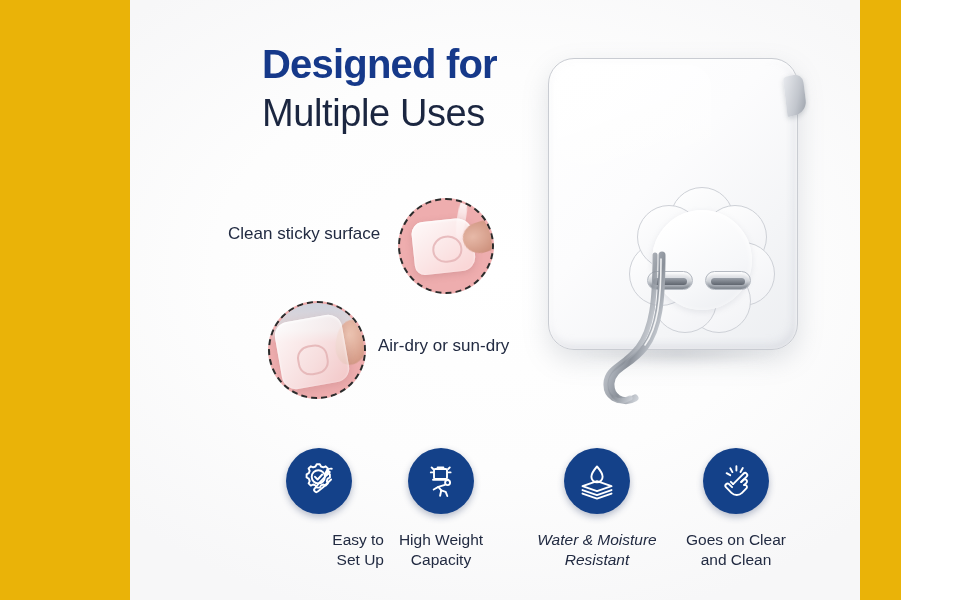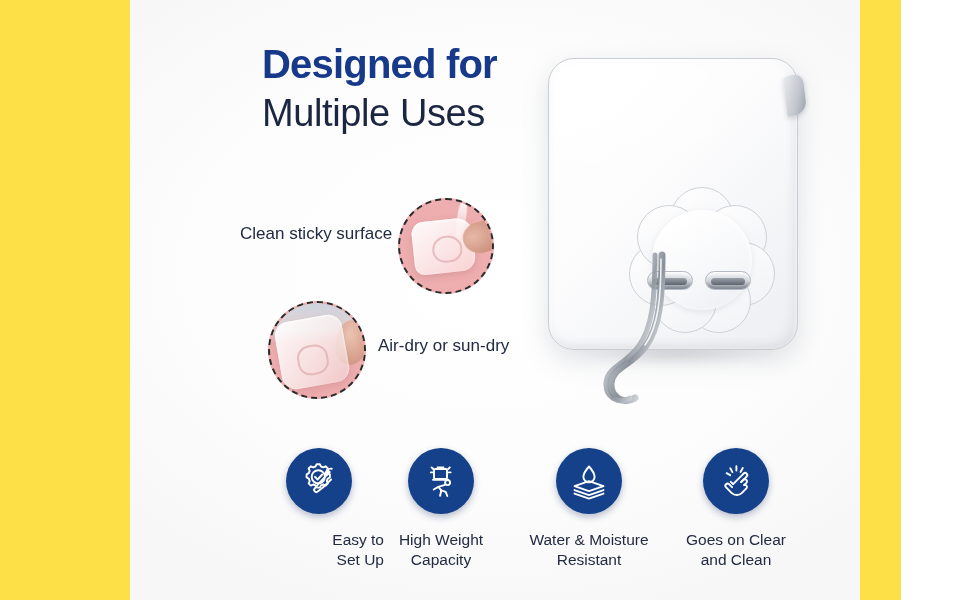--- a/index.html
+++ b/index.html
@@ -9,21 +9,21 @@
     height: 600px;
     overflow: hidden;
     background: #ffffff;
     font-family: "Liberation Sans", sans-serif;
   }
 
   #canvas {
     position: relative;
     width: 901px;
     height: 600px;
-    background: #fde047;
+    background: #eab308;
   }
 
   
   .bg-panel {
     position: absolute;
     left: 130px; top: 0; width: 730px; height: 600px;
     background: radial-gradient(ellipse 70% 60% at 50% 45%, #ffffff 0%, #fdfdfd 55%, #f7f7f8 100%);
   }
 
   
@@ -264,21 +264,21 @@
 
 <div id="canvas">
 
   <div class="bg-panel"></div>
 
   <div class="heading">
     <div class="heading-line1">Designed for</div>
     <div class="heading-line2">Multiple Uses</div>
   </div>
 
-  <div class="callout-label right" style="left:240px; top:222px; width:120px;">Clean sticky
+  <div class="callout-label right" style="left:228px; top:222px; width:120px;">Clean sticky
 surface</div>
 
   <div class="inset" style="left:398px; top:198px; width:96px; height:96px;">
     <div class="photo">
       <div class="water-stream"></div>
       <div class="pad-a"></div>
       <div class="finger-a"></div>
     </div>
   </div>
 
@@ -367,21 +367,21 @@
             <path d="M22.9 22.8l-6.6 2.1 3 3.4-1.2 5.4"></path>
             <path d="M16.3 24.9l-4.6 2.6"></path>
             <path d="M19.3 28.3l4.4 1.5 1.6 4.2"></path>
           </svg>
         </span>
       </div>
       <div class="feature-label">High Weight
 Capacity</div>
     </div>
 
-    <div class="feature" style="left:254px;">
+    <div class="feature" style="left:262px;font-style:italic;">
       <div class="feature-circle">
         <span>
           <svg width="40" height="40" viewBox="0 0 40 40" fill="none" stroke="#ffffff" stroke-width="1.9" stroke-linecap="round" stroke-linejoin="round">
             <path d="M20 5.5c0 0 5.6 6.4 5.6 10.2A5.6 5.6 0 0 1 20 21.4a5.6 5.6 0 0 1-5.6-5.7C14.4 11.9 20 5.5 20 5.5z"></path>
             <path d="M20 20.2L5.5 25.2 20 30.2l14.5-5z"></path>
             <path d="M5.5 29.1L20 34.1l14.5-5"></path>
             <path d="M5.5 32.6L20 37.6l14.5-5"></path>
           </svg>
         </span>
       </div>

